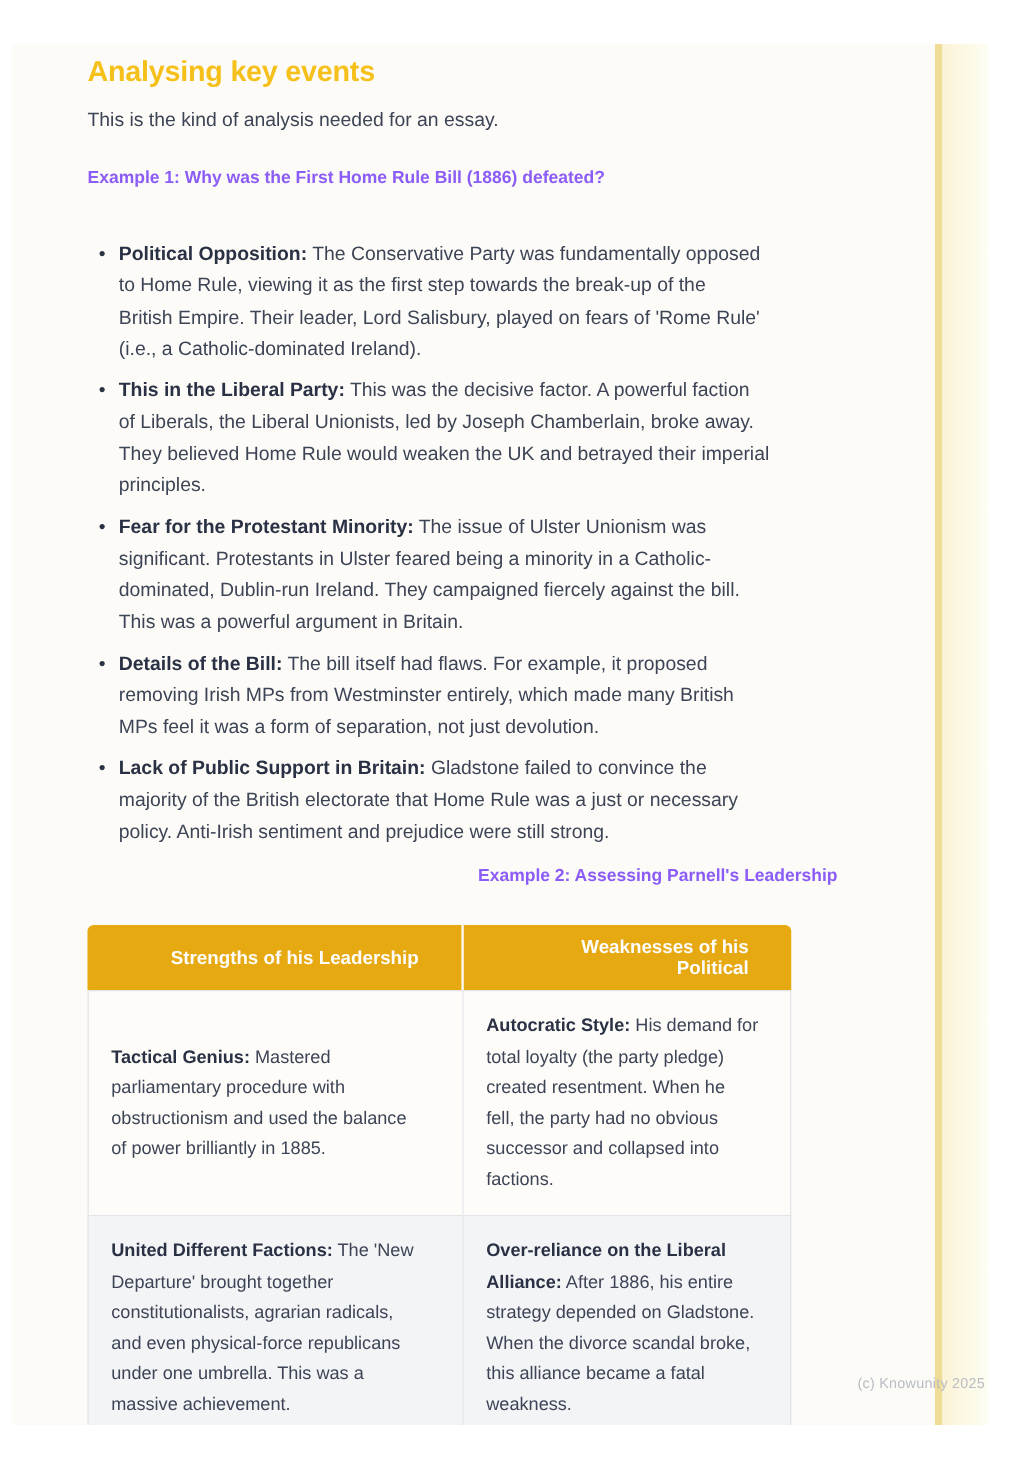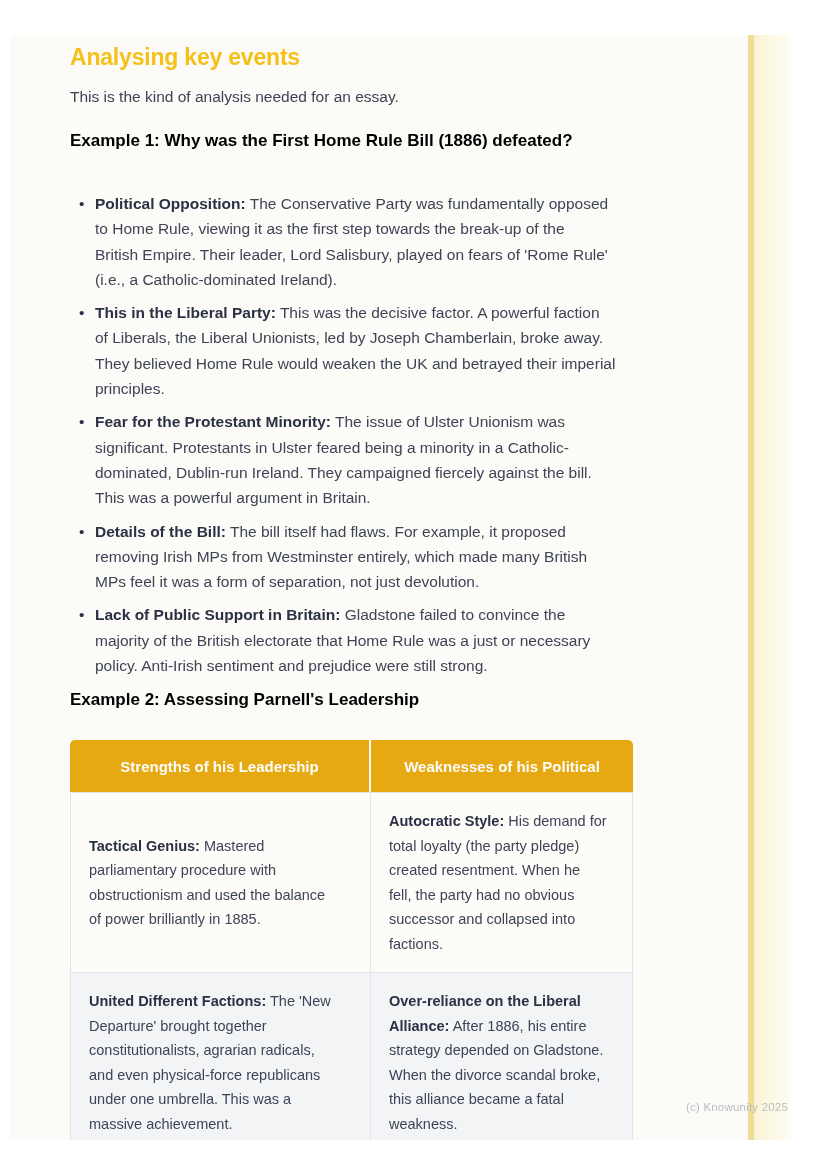--- a/index.html
+++ b/index.html
@@ -22,46 +22,46 @@
   .content { position:absolute; left:60px; top:0; width:600px; padding-top:10px; }
 
   .page-title {
     font-size:23px; line-height:24px; font-weight:bold; color:#F6C01B;
     letter-spacing:-0.2px;
   }
   .intro {
     margin-top:20px; font-size:15.5px; line-height:16px; color:#3D4456;
   }
   .example-heading {
-    margin-top:28px; font-size:17px; line-height:16px; font-weight:bold; color:#000000;
+    margin-top:28px; font-size:14px; line-height:16px; font-weight:bold; color:#8b5cf6;
   }
   .bullet-list {
     margin-top:42px; list-style:none; width:585px;
   }
   .bullet-list li {
     position:relative; padding-left:25px; margin-bottom:8px;
     font-size:15.5px; line-height:25.3px; color:#3D4456;
   }
   .bullet-list li::before {
     content:"\2022"; position:absolute; left:9px; top:0; color:#2A3144;
   }
   .lead { font-weight:bold; color:#2A3144; white-space:pre-line; }
   .body-text { white-space:pre-line; }
 
-  .heading-2 { margin-top:14px; }
+  .heading-2 { margin-top:14px;text-align:right; }
 
   table.compare {
     margin-top:32px; width:563px; border-collapse:separate; border-spacing:0;
     table-layout:fixed;
   }
   table.compare col.c1 { width:301px; }
   table.compare col.c2 { width:262px; }
   table.compare th {
     background:#E7A912; color:#FDFDFB; font-size:15px; font-weight:bold;
-    text-align:center; height:52px; padding:0 18px; vertical-align:middle;
+    text-align:right; height:52px; padding:0 34px; vertical-align:middle;
   }
   table.compare th:first-child { border-right:2px solid #FCFBF7; border-radius:5px 0 0 0; }
   table.compare th:last-child  { border-radius:0 5px 0 0; }
   table.compare td {
     font-size:14.5px; line-height:24.5px; color:#3D4456;
     padding:16px 14px 16px 18px; vertical-align:middle;
     border-right:1px solid #E2E4E8; border-bottom:1px solid #E2E4E8;
     height:179px;
   }
   table.compare td:first-child { border-left:1px solid #E2E4E8; }

